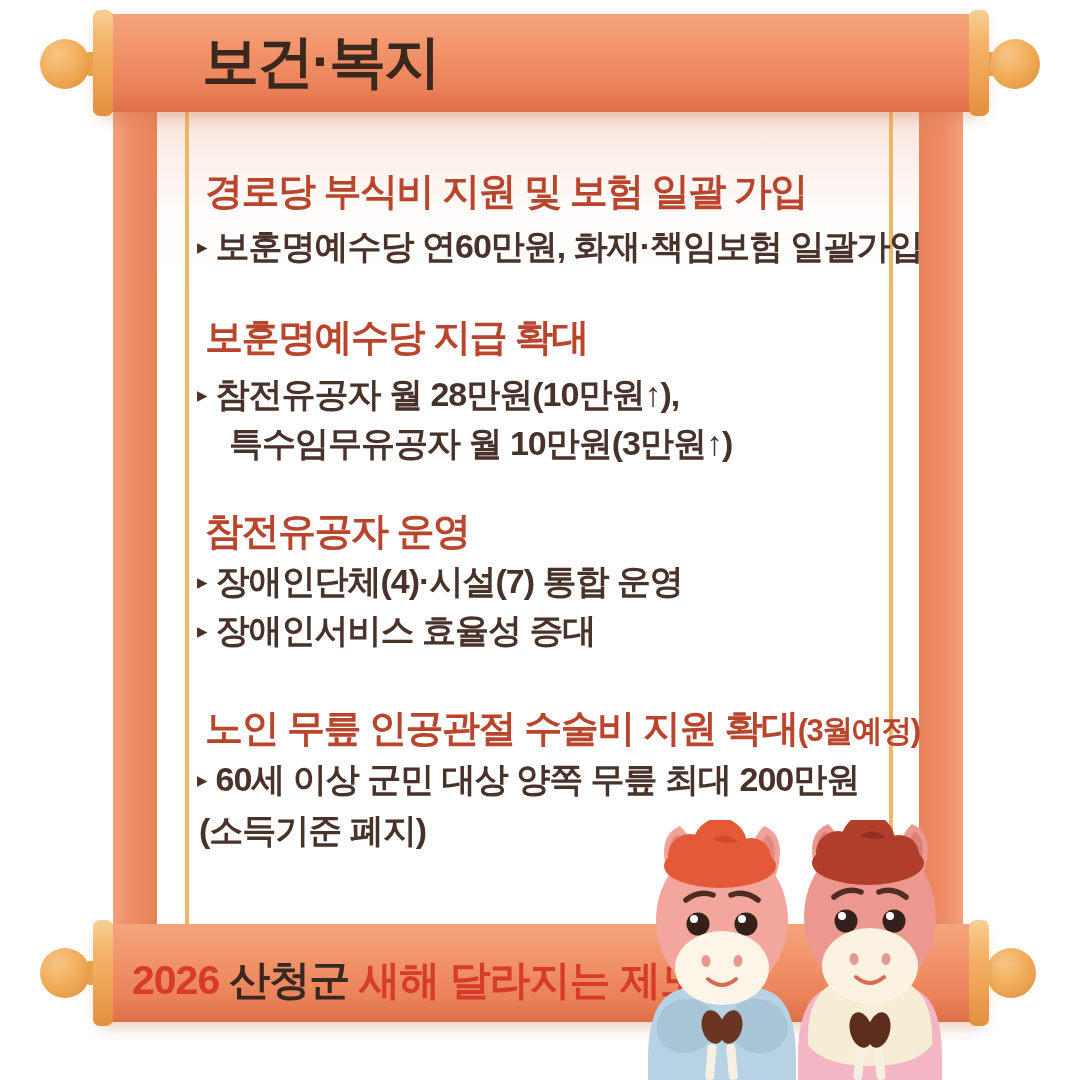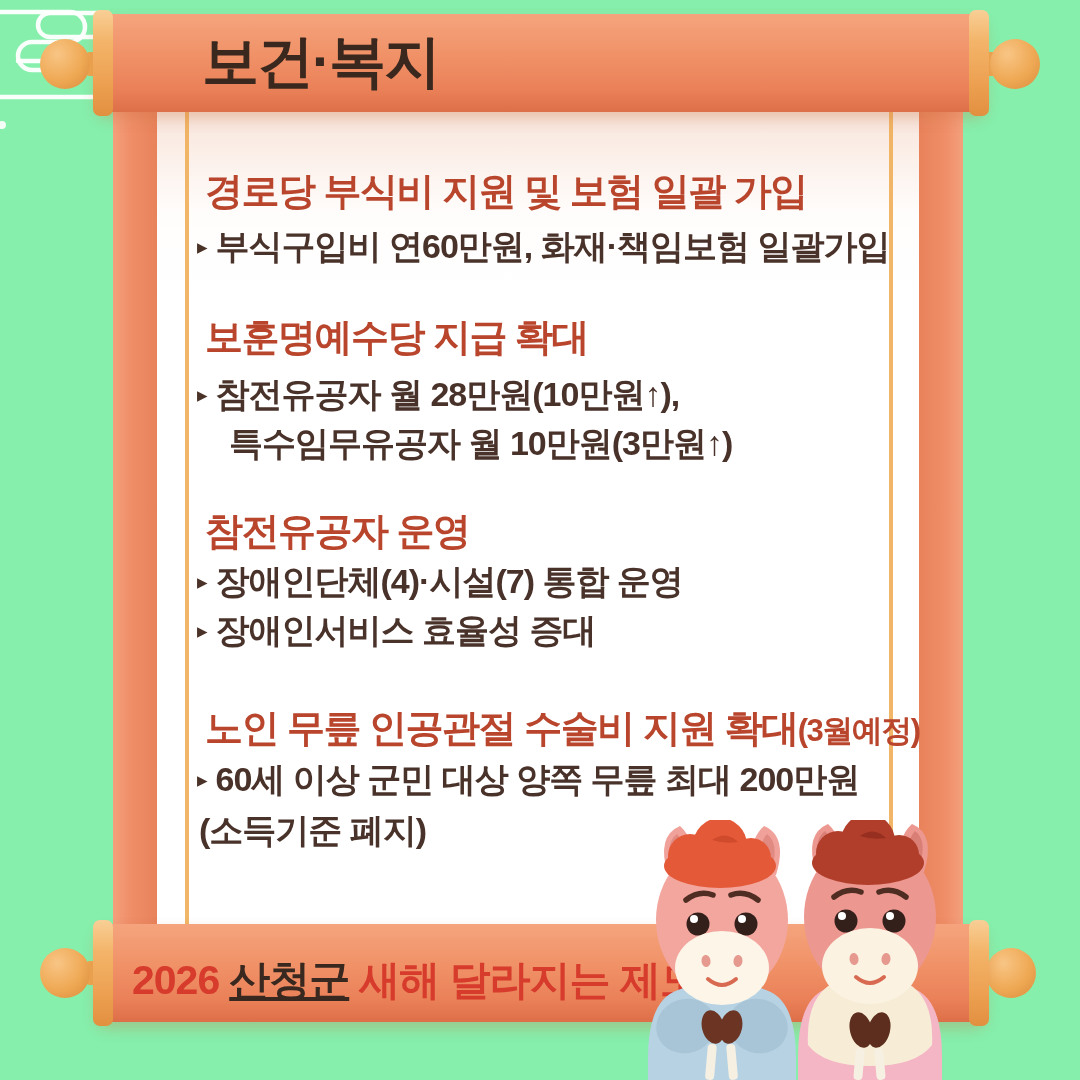--- a/index.html
+++ b/index.html
@@ -1,18 +1,18 @@
 <!DOCTYPE html>
 <html><head>
 <meta charset="utf-8">
 <style>
   html,body { margin:0; padding:0; background:#fdebd9; }
   .canvas {
     position:relative; width:1080px; height:1080px; overflow:hidden;
-    background:#86efac;
+    background:#ffffff;
     font-family:"Liberation Sans","DejaVu Sans",sans-serif;
   }
 
   
   .swirl { position:absolute; }
   .swirl-left  { left:0;   top:540; }
   .swirl-right { left:950; top:320; }
 
   
   .paper { position:absolute; left:113px; top:104px; width:850px; height:832px; }
@@ -50,21 +50,21 @@
   
   .title {
     position:absolute; left:202px; top:24px; font-size:57px; font-weight:800;
     color:#3a281e; letter-spacing:-2px;
   }
   .footer {
     position:absolute; left:132px; top:953px; font-size:41px; font-weight:800;
     letter-spacing:-1px; white-space:nowrap; z-index:6;
   }
   .footer .red  { color:#d63b2c; }
-  .footer .dark { color:#39281f; margin:0 10px 12px 10px;text-decoration:underline; }
+  .footer .dark { color:#39281f; margin:0 10px 12px 10px; }
 
   
   .content { position:absolute; left:0; top:0; width:1080px; height:1080px; z-index:5; }
   .tline { position:absolute; white-space:nowrap; letter-spacing:-1px; }
   .h   { left:205px; font-size:38px; font-weight:700; color:#b8452c; letter-spacing:-1.5px; }
   .h .suffix { font-size:31px; }
   .b   { left:197px; font-size:34px; font-weight:700; color:#49322a; }
   .b.cont  { left:229px; }
   .b.cont2 { left:199px;text-align:center; }
   .arrow { display:inline-block; font-size:21px; color:#4a3228; transform:translateY(-4px); margin-right:9px; }
@@ -101,21 +101,21 @@
 
   <div class="roller top">
     <div class="cap left"></div>
     <div class="cap right"></div>
   </div>
   <div class="title">보건·복지</div>
 
   <div class="content">
 
     <div class="tline h" style="top:166px"><span>경로당 부식비 지원 및 보험 일괄 가입</span><span class="suffix"></span></div>
-    <div class="tline b" style="top:224px"><span class="arrow">▸</span><span>부식구입비 연60만원, 화재·책임보험 일괄가입</span></div>
+    <div class="tline b" style="top:224px"><span class="arrow">▸</span><span>보훈명예수당 연60만원, 화재·책임보험 일괄가입</span></div>
 
     <div class="tline h" style="top:312px"><span>보훈명예수당 지급 확대</span><span class="suffix"></span></div>
     <div class="tline b" style="top:372px"><span class="arrow">▸</span><span>참전유공자 월 28만원(10만원↑),</span></div>
     <div class="tline b cont" style="top:421px"><span>특수임무유공자 월 10만원(3만원↑)</span></div>
 
     <div class="tline h" style="top:506px"><span>참전유공자 운영</span><span class="suffix"></span></div>
     <div class="tline b" style="top:559px"><span class="arrow">▸</span><span>장애인단체(4)·시설(7) 통합 운영</span></div>
     <div class="tline b" style="top:608px"><span class="arrow">▸</span><span>장애인서비스 효율성 증대</span></div>
 
     <div class="tline h" style="top:703px"><span>노인 무릎 인공관절 수술비 지원 확대</span><span class="suffix">(3월예정)</span></div>

